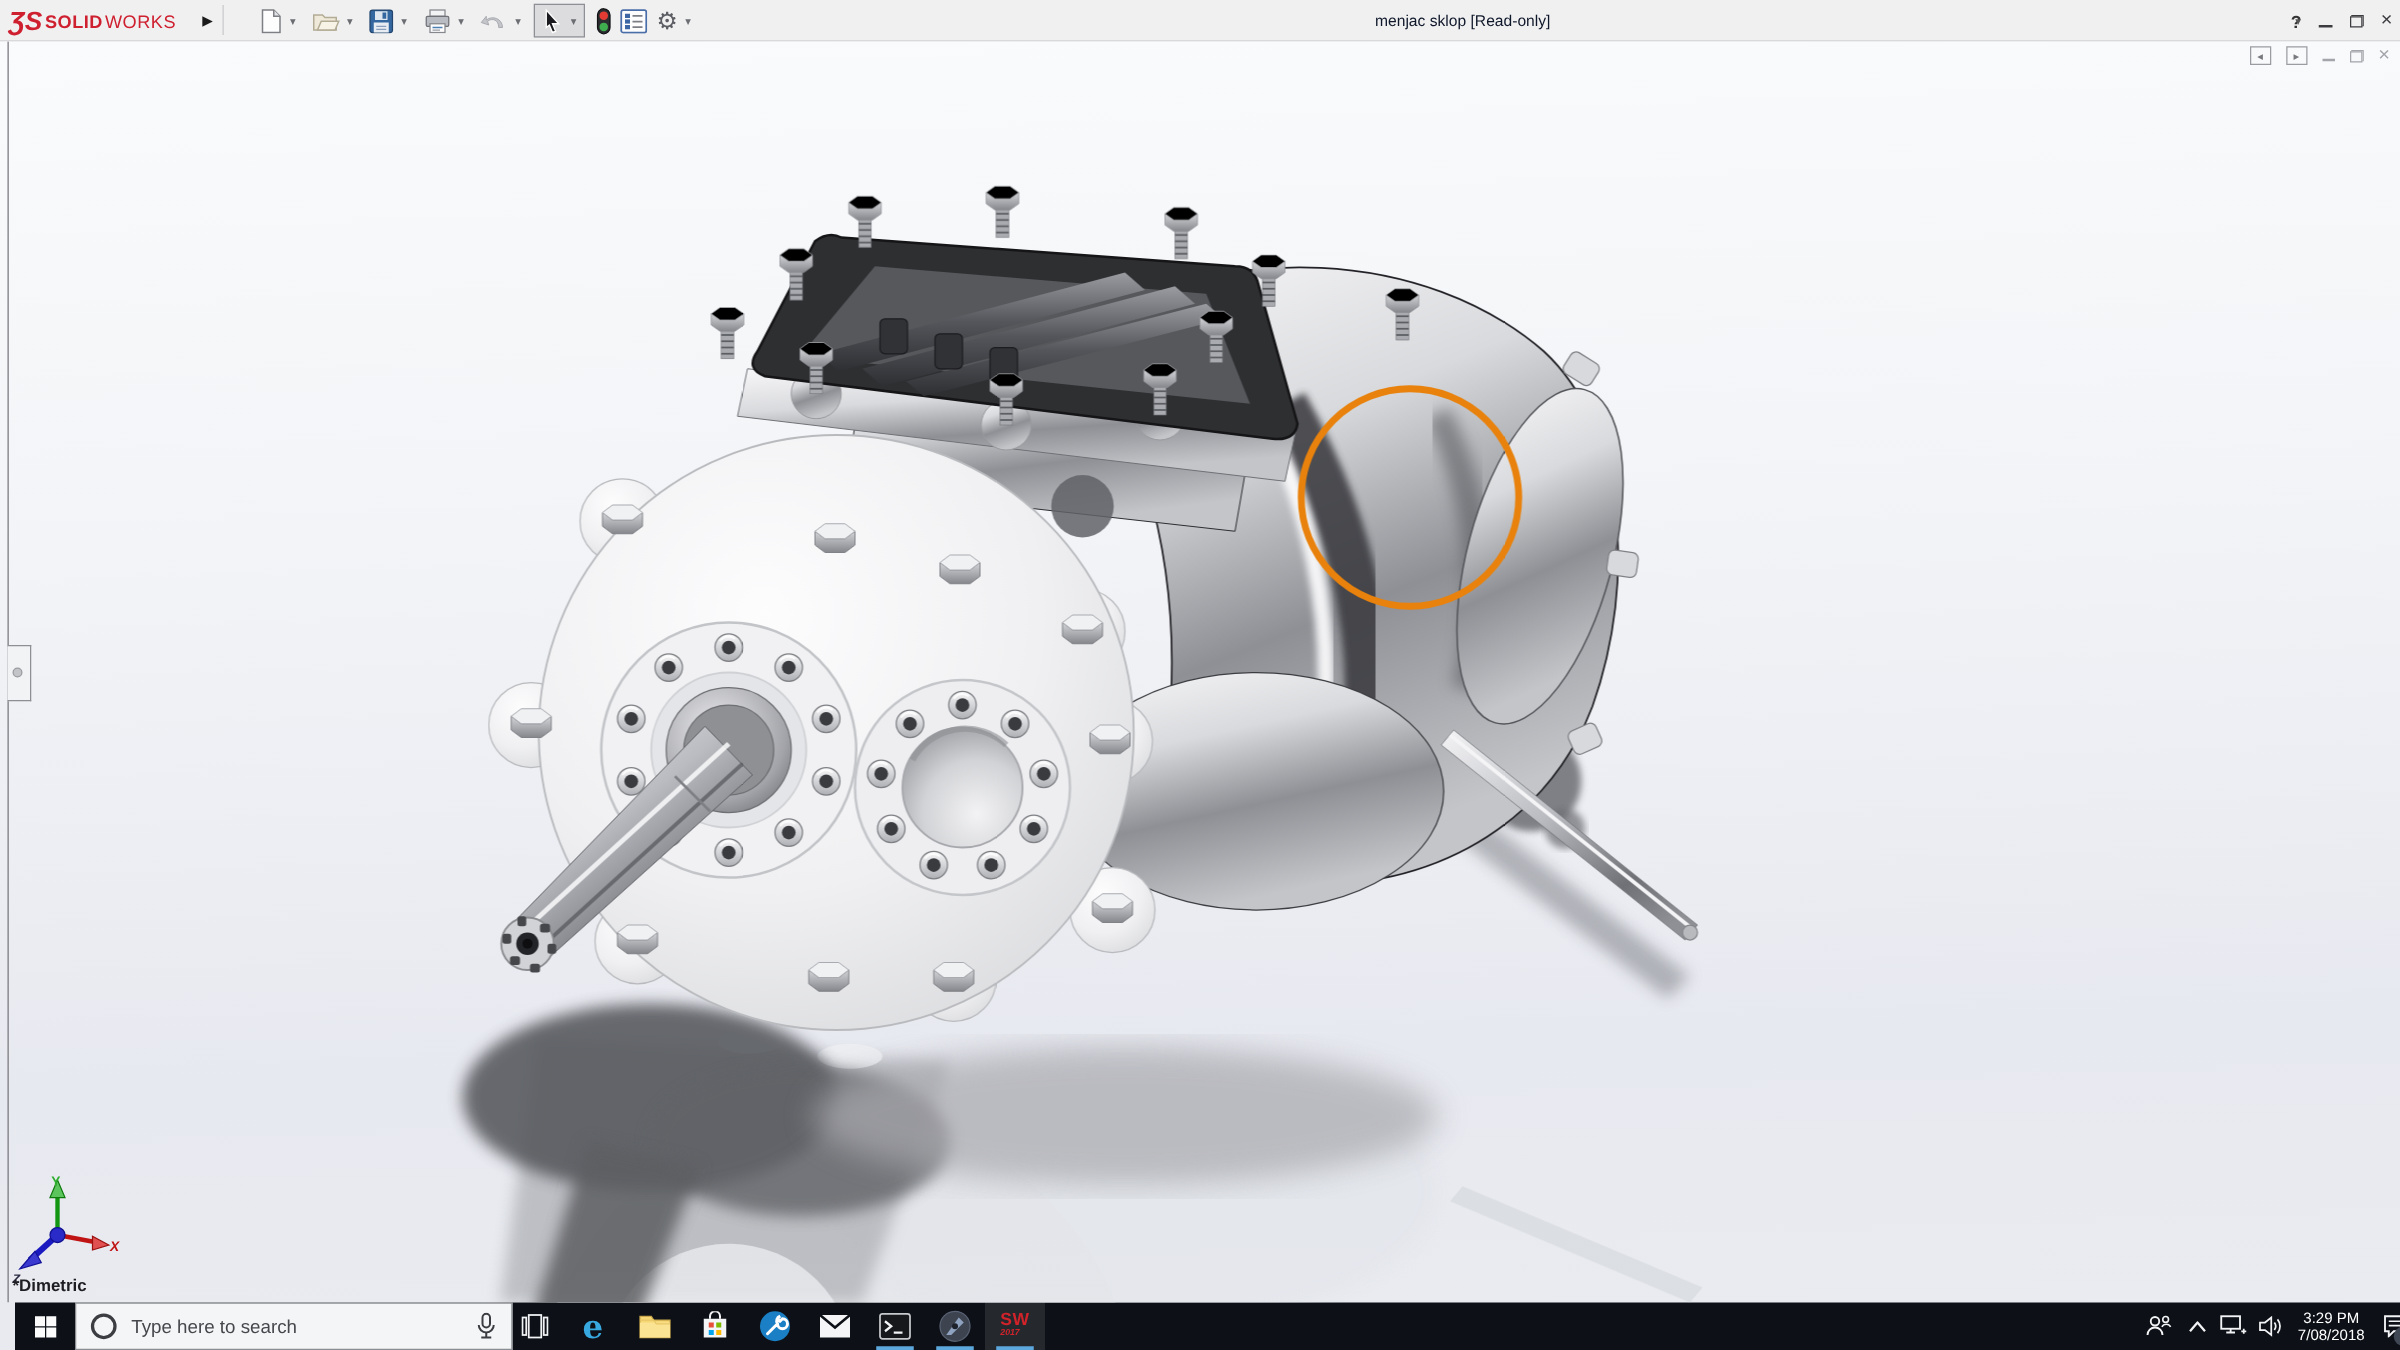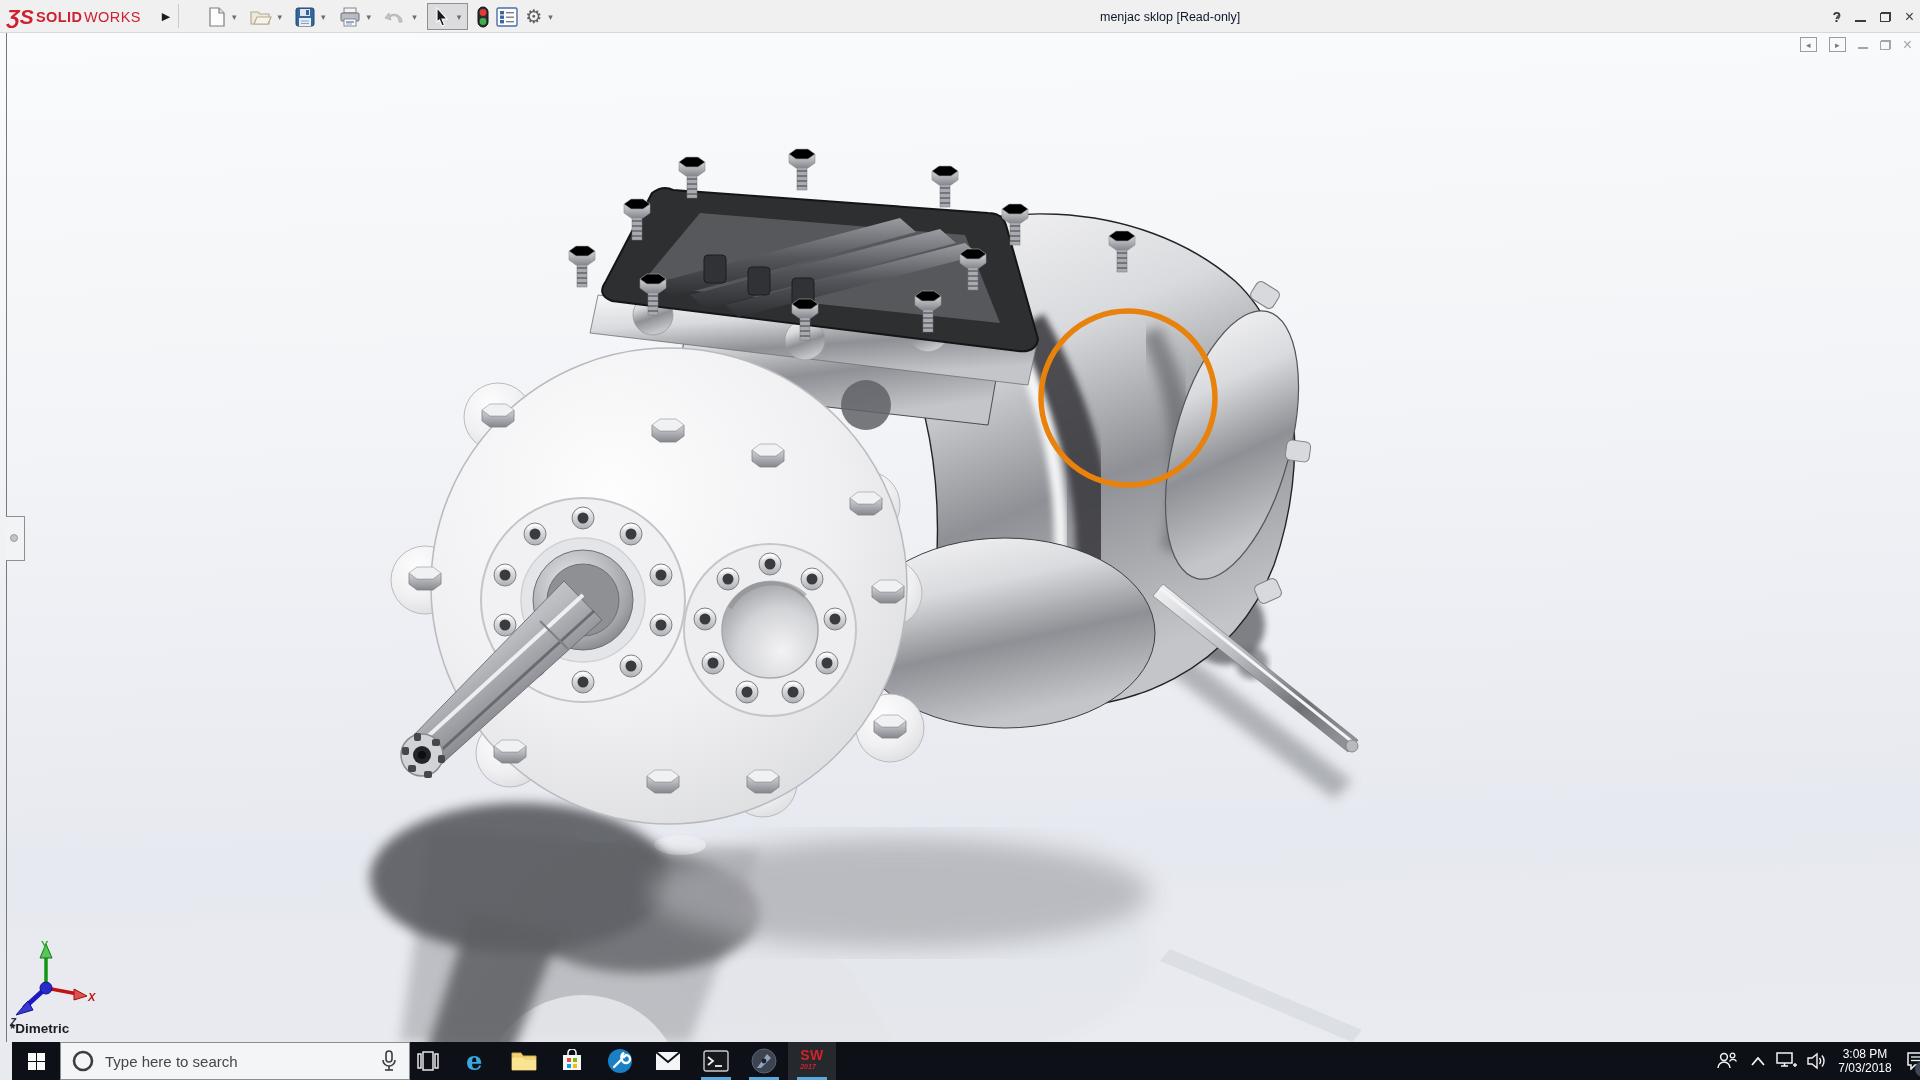--- a/index.html
+++ b/index.html
@@ -574,22 +574,22 @@
         </svg>
       </div>
       <div class="tray-icon" style="width:30px">
         <svg width="20" height="18" viewBox="0 0 20 18">
           <polygon points="1,6 5,6 10,2 10,16 5,12 1,12" fill="none" stroke="#f2f3f5" stroke-width="1.4"></polygon>
           <path d="M12.5,6 A5,5 0 0 1 12.5,12" fill="none" stroke="#f2f3f5" stroke-width="1.4"></path>
           <path d="M15,3.5 A8.5,8.5 0 0 1 15,14.5" fill="none" stroke="#f2f3f5" stroke-width="1.4"></path>
         </svg>
       </div>
       <div class="clock">
-        <div>3:08 PM</div>
-        <div>7/03/2018</div>
+        <div>3:29 PM</div>
+        <div>7/08/2018</div>
       </div>
       <div class="tray-icon" style="width:34px;position:relative">
         <svg width="19" height="18" viewBox="0 0 19 18">
           <path d="M2,1 L17,1 L17,13 L9,13 L5,17 L5,13 L2,13 Z" fill="none" stroke="#f2f3f5" stroke-width="1.5"></path>
           <line x1="5" y1="5" x2="14" y2="5" stroke="#f2f3f5" stroke-width="1.3"></line>
           <line x1="5" y1="8.5" x2="14" y2="8.5" stroke="#f2f3f5" stroke-width="1.3"></line>
         </svg>
         <div class="badge">3</div>
       </div>
       <div class="show-desktop"></div>

